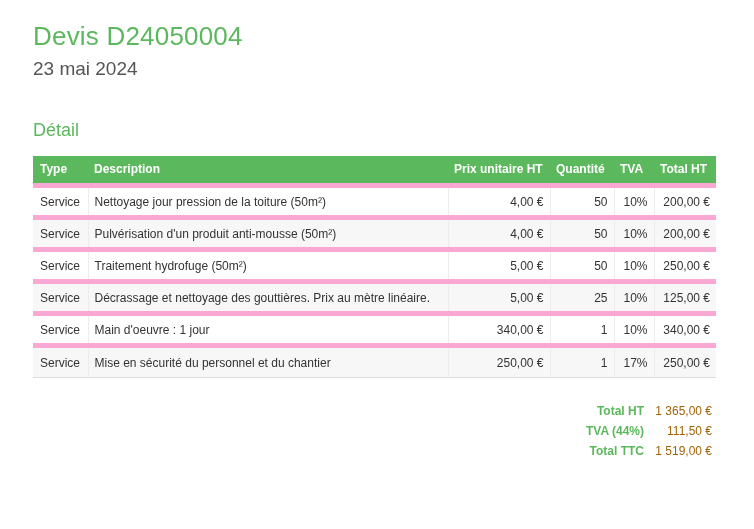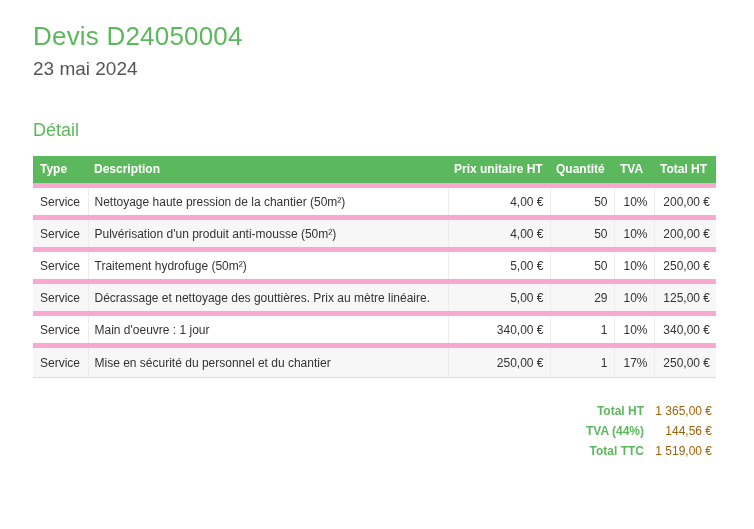--- a/index.html
+++ b/index.html
@@ -128,21 +128,21 @@
         <th>Description</th>
         <th class="num">Prix unitaire HT</th>
         <th class="num">Quantité</th>
         <th class="num">TVA</th>
         <th class="num">Total HT</th>
       </tr>
     </thead>
     <tbody>
       <tr>
         <td>Service</td>
-        <td>Nettoyage haute pression de la chantier (50m²)</td>
+        <td>Nettoyage jour pression de la toiture (50m²)</td>
         <td class="num">4,00 €</td>
         <td class="num">50</td>
         <td class="num">10%</td>
         <td class="num">200,00 €</td>
       </tr>
       <tr>
         <td>Service</td>
         <td>Pulvérisation d'un produit anti-mousse (50m²)</td>
         <td class="num">4,00 €</td>
         <td class="num">50</td>
@@ -154,21 +154,21 @@
         <td>Traitement hydrofuge (50m²)</td>
         <td class="num">5,00 €</td>
         <td class="num">50</td>
         <td class="num">10%</td>
         <td class="num">250,00 €</td>
       </tr>
       <tr>
         <td>Service</td>
         <td>Décrassage et nettoyage des gouttières. Prix au mètre linéaire.</td>
         <td class="num">5,00 €</td>
-        <td class="num">29</td>
+        <td class="num">25</td>
         <td class="num">10%</td>
         <td class="num">125,00 €</td>
       </tr>
       <tr>
         <td>Service</td>
         <td>Main d'oeuvre : 1 jour</td>
         <td class="num">340,00 €</td>
         <td class="num">1</td>
         <td class="num">10%</td>
         <td class="num">340,00 €</td>
@@ -184,21 +184,21 @@
     </tbody>
   </table>
 
   <div class="totals">
     <div class="total-line">
       <span class="total-label">Total HT</span>
       <span class="total-value">1 365,00 €</span>
     </div>
     <div class="total-line">
       <span class="total-label">TVA (44%)</span>
-      <span class="total-value">144,56 €</span>
+      <span class="total-value">111,50 €</span>
     </div>
     <div class="total-line">
       <span class="total-label">Total TTC</span>
       <span class="total-value">1 519,00 €</span>
     </div>
   </div>
 
 </div>
 
 </body></html>

